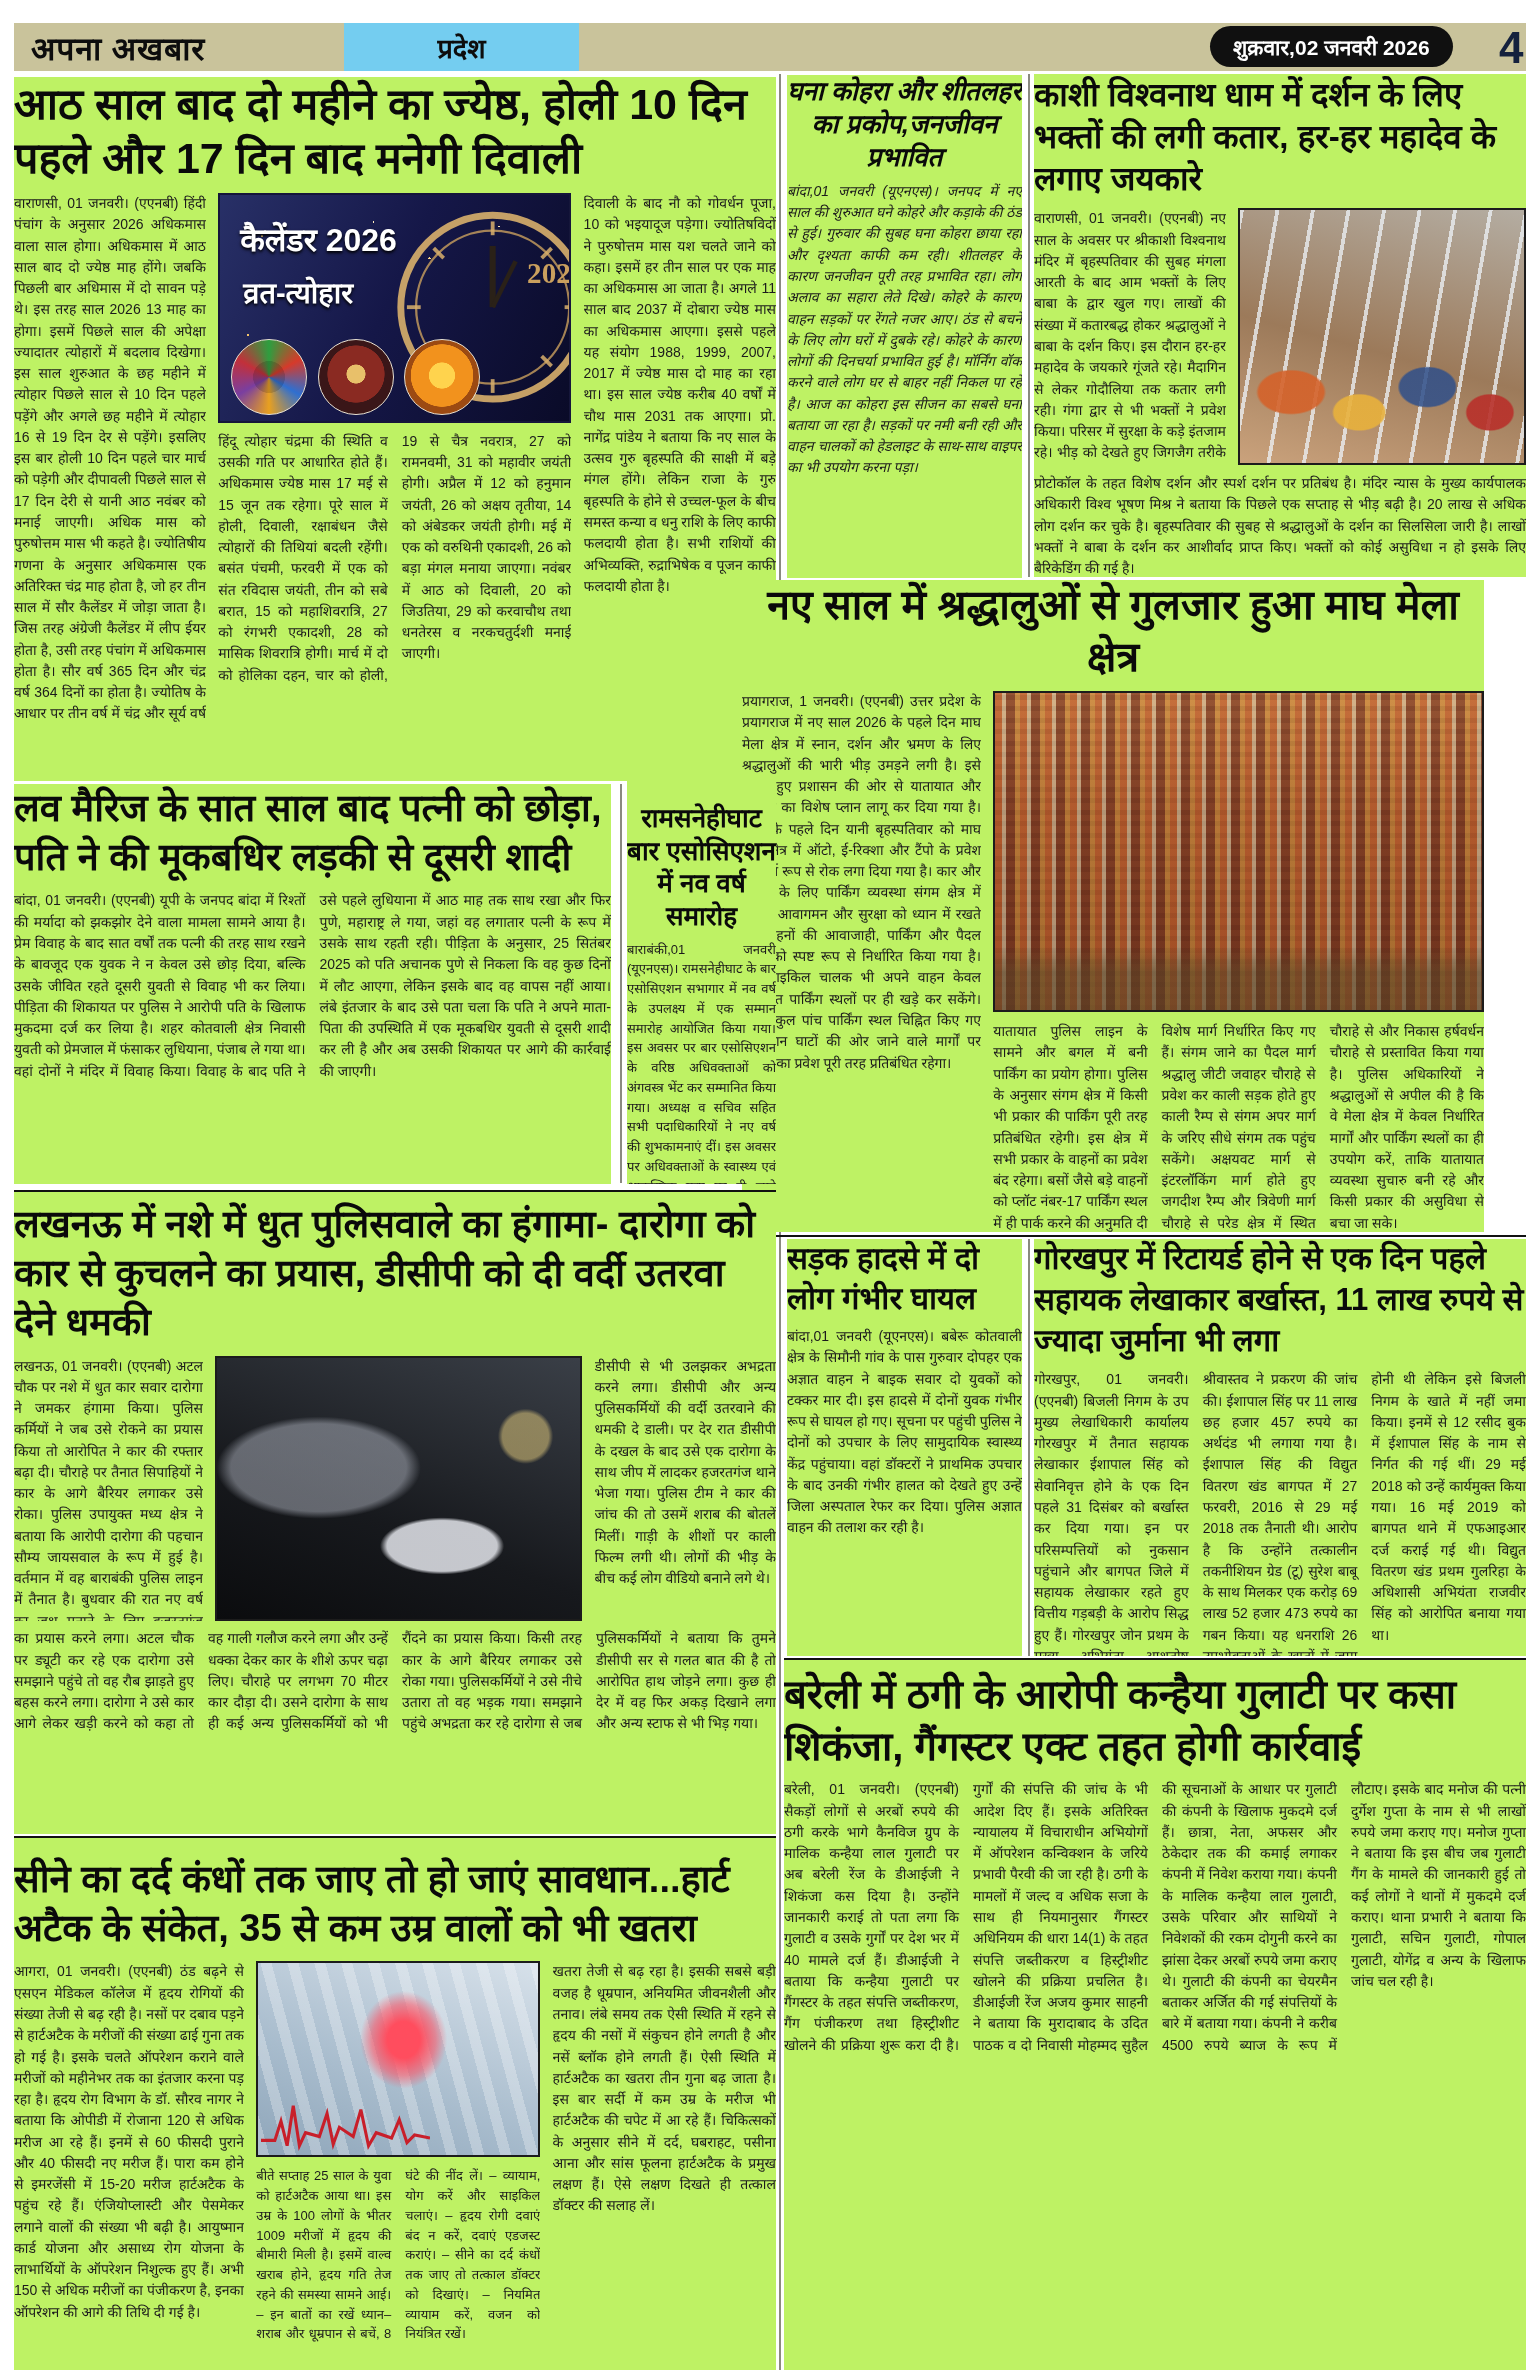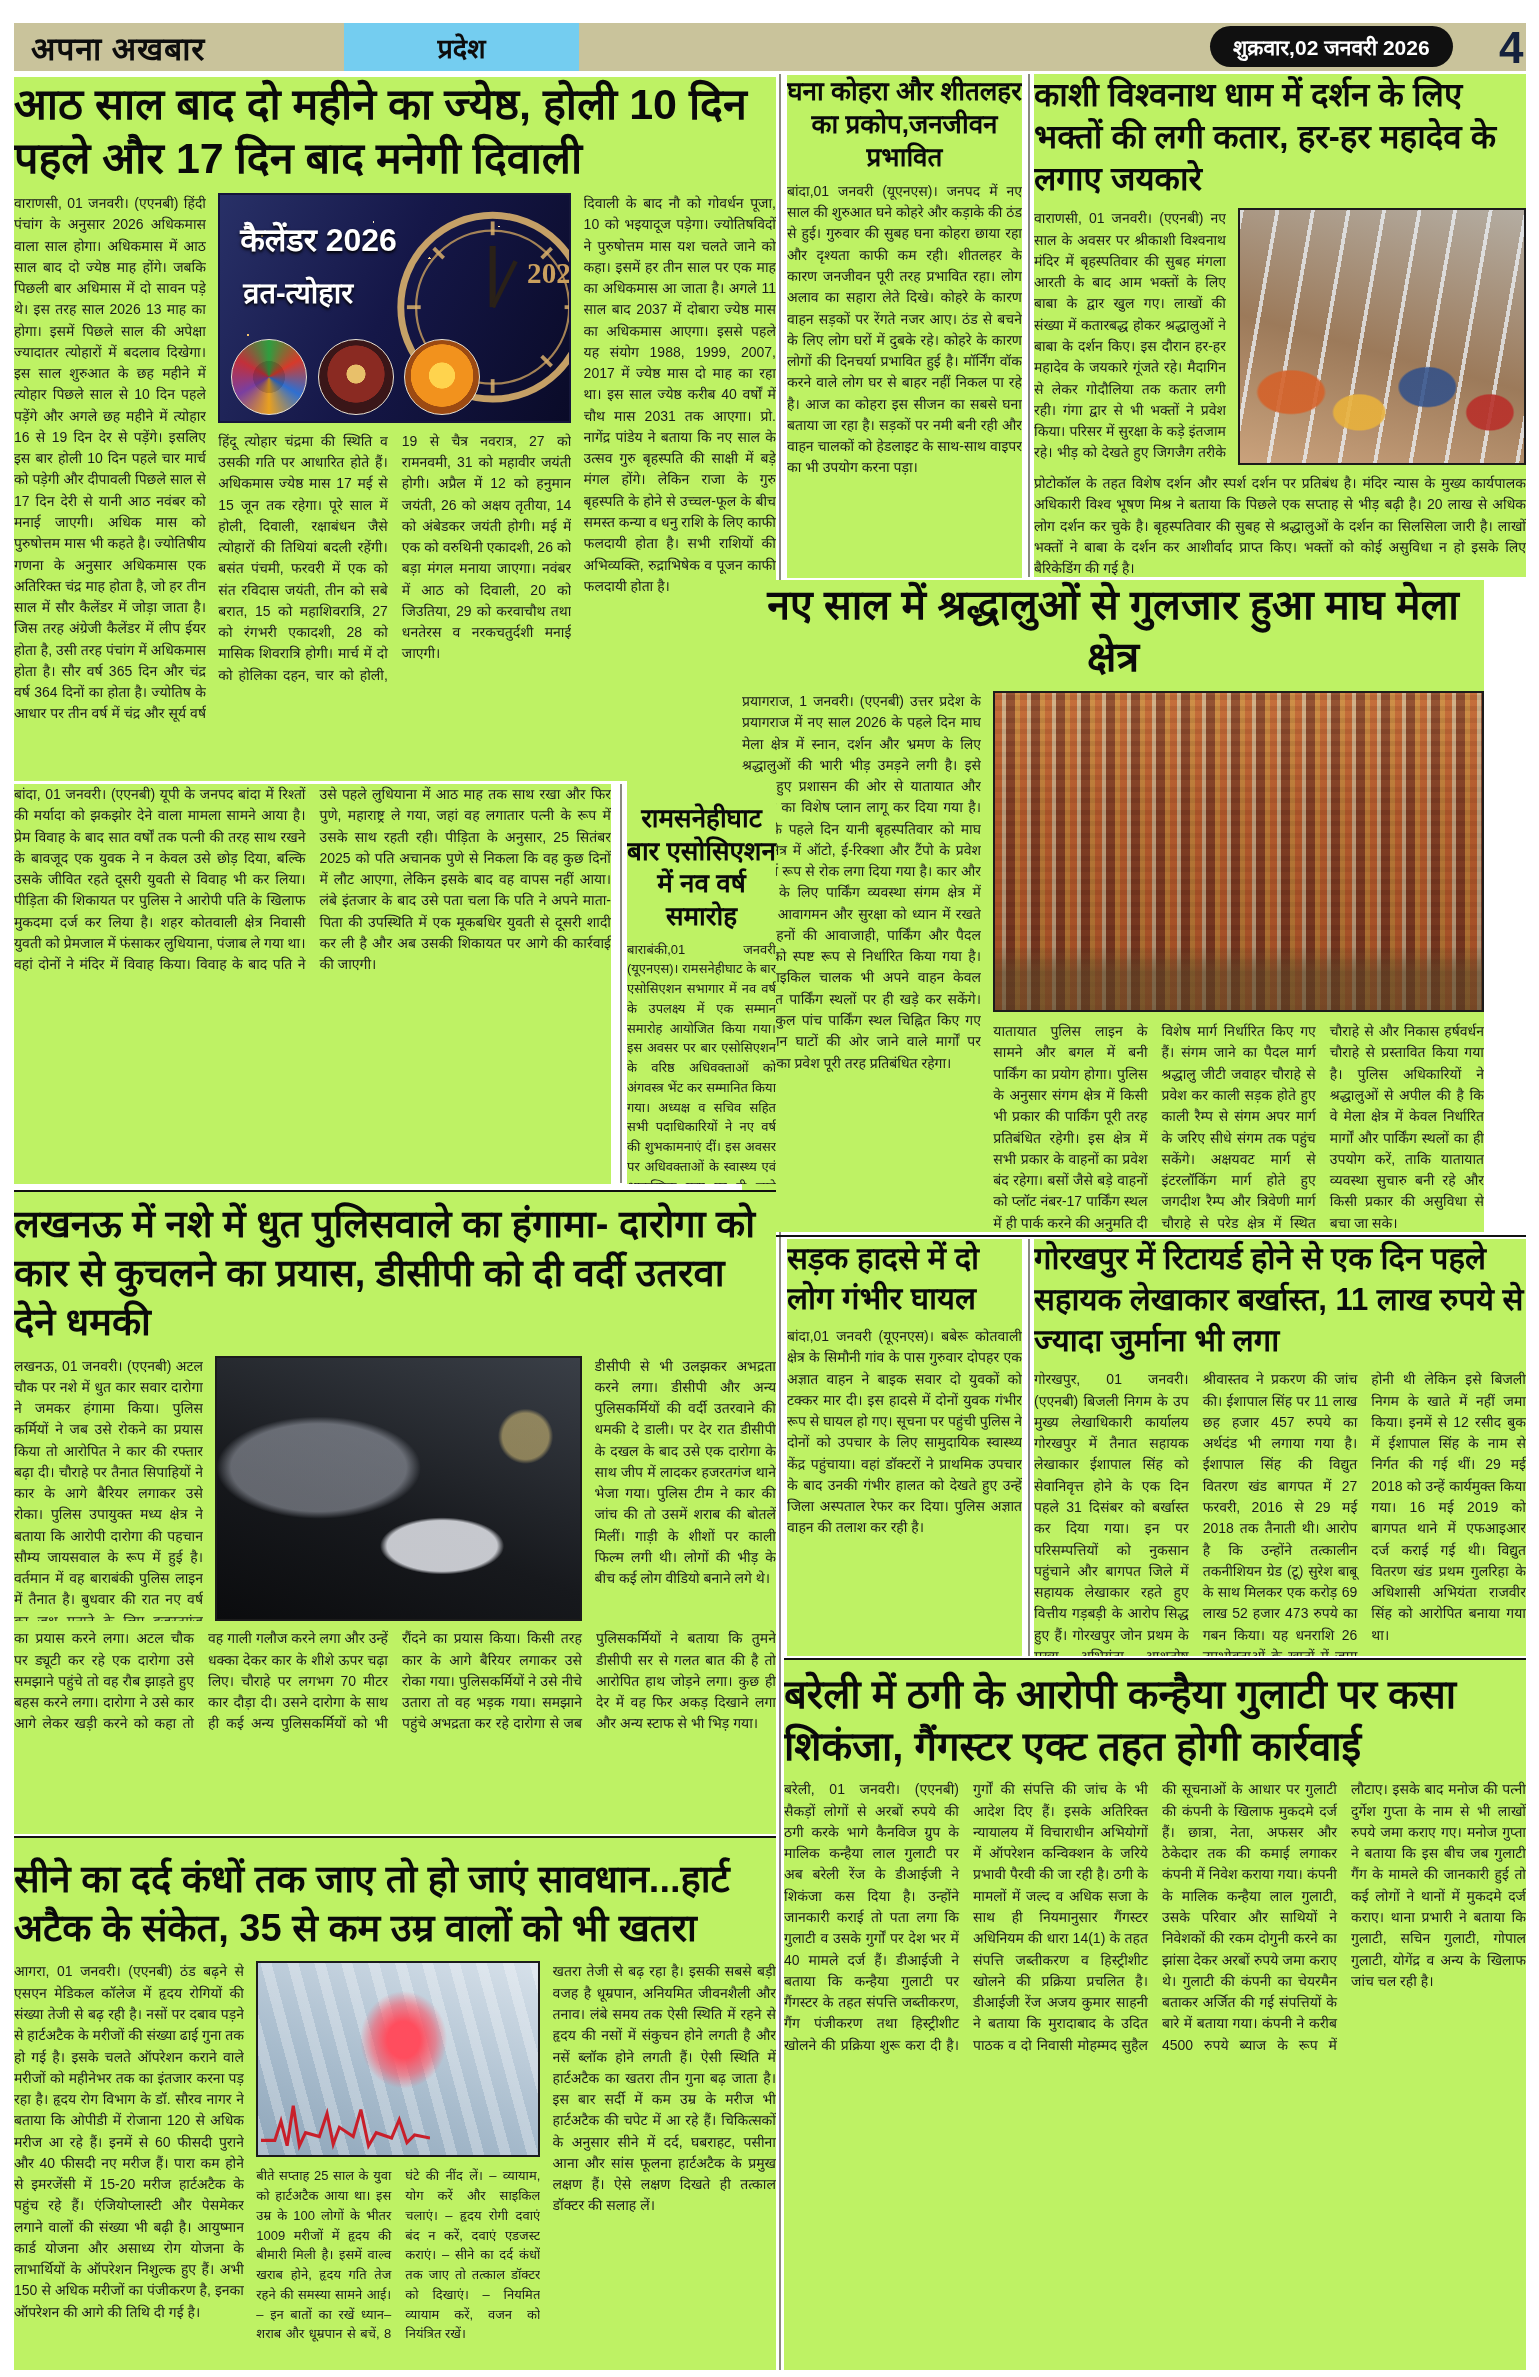--- a/index.html
+++ b/index.html
@@ -129,21 +129,21 @@
             <div class="cal-circle c-rakhi"></div>
             <div class="cal-circle c-diya"></div>
           </div>
         </div>
         <div class="bt cols2" style="flex:1;overflow:hidden;">हिंदू त्योहार चंद्रमा की स्थिति व उसकी गति पर आधारित होते हैं। अधिकमास ज्येष्ठ मास 17 मई से 15 जून तक रहेगा। पूरे साल में होली, दिवाली, रक्षाबंधन जैसे त्योहारों की तिथियां बदली रहेंगी। बसंत पंचमी, फरवरी में एक को संत रविदास जयंती, तीन को सबे बरात, 15 को महाशिवरात्रि, 27 को रंगभरी एकादशी, 28 को मासिक शिवरात्रि होगी। मार्च में दो को होलिका दहन, चार को होली, 19 से चैत्र नवरात्र, 27 को रामनवमी, 31 को महावीर जयंती होगी। अप्रैल में 12 को हनुमान जयंती, 26 को अक्षय तृतीया, 14 को अंबेडकर जयंती होगी। मई में एक को वरुथिनी एकादशी, 26 को बड़ा मंगल मनाया जाएगा। नवंबर में आठ को दिवाली, 20 को जिउतिया, 29 को करवाचौथ तथा धनतेरस व नरकचतुर्दशी मनाई जाएगी।</div>
       </div>
       <div class="bt" style="flex:1;overflow:hidden;">दिवाली के बाद नौ को गोवर्धन पूजा, 10 को भइयादूज पड़ेगा। ज्योतिषविदों ने पुरुषोत्तम मास यश चलते जाने को कहा। इसमें हर तीन साल पर एक माह का अधिकमास आ जाता है। अगले 11 साल बाद 2037 में दोबारा ज्येष्ठ मास का अधिकमास आएगा। इससे पहले यह संयोग 1988, 1999, 2007, 2017 में ज्येष्ठ मास दो माह का रहा था। इस साल ज्येष्ठ करीब 40 वर्षों में चौथ मास 2031 तक आएगा। प्रो. नागेंद्र पांडेय ने बताया कि नए साल के उत्सव गुरु बृहस्पति की साक्षी में बड़े मंगल होंगे। लेकिन राजा के गुरु बृहस्पति के होने से उच्चल-फूल के बीच समस्त कन्या व धनु राशि के लिए काफी फलदायी होता है। सभी राशियों की अभिव्यक्ति, रुद्राभिषेक व पूजन काफी फलदायी होता है।</div>
     </div>
   </div>
 
-  <div class="article" style="left:787px;top:75px;width:235px;height:503px;">
+  <div class="article" style="left:787px;top:75px;width:235px;height:503px;font-style:italic;">
     <h2 class="hl hl-sm center">घना कोहरा और शीतलहर का प्रकोप,जनजीवन प्रभावित</h2>
     <div class="bt" style="height:414px;overflow:hidden;">बांदा,01 जनवरी (यूएनएस)। जनपद में नए साल की शुरुआत घने कोहरे और कड़ाके की ठंड से हुई। गुरुवार की सुबह घना कोहरा छाया रहा और दृश्यता काफी कम रही। शीतलहर के कारण जनजीवन पूरी तरह प्रभावित रहा। लोग अलाव का सहारा लेते दिखे। कोहरे के कारण वाहन सड़कों पर रेंगते नजर आए। ठंड से बचने के लिए लोग घरों में दुबके रहे। कोहरे के कारण लोगों की दिनचर्या प्रभावित हुई है। मॉर्निंग वॉक करने वाले लोग घर से बाहर नहीं निकल पा रहे है। आज का कोहरा इस सीजन का सबसे घना बताया जा रहा है। सड़कों पर नमी बनी रही और वाहन चालकों को हेडलाइट के साथ-साथ वाइपर का भी उपयोग करना पड़ा।</div>
   </div>
 
   <div class="article" style="left:1034px;top:74px;width:492px;height:503px;">
     <h2 class="hl" style="font-size:33px;line-height:1.28;">काशी विश्वनाथ धाम में दर्शन के लिए भक्तों की लगी कतार, हर-हर महादेव के लगाए जयकारे</h2>
     <div class="row" style="height:257px;margin-bottom:7.7px;">
       <div class="bt" style="width:192px;overflow:hidden;">वाराणसी, 01 जनवरी। (एएनबी) नए साल के अवसर पर श्रीकाशी विश्वनाथ मंदिर में बृहस्पतिवार की सुबह मंगला आरती के बाद आम भक्तों के लिए बाबा के द्वार खुल गए। लाखों की संख्या में कतारबद्ध होकर श्रद्धालुओं ने बाबा के दर्शन किए। इस दौरान हर-हर महादेव के जयकारे गूंजते रहे। मैदागिन से लेकर गोदौलिया तक कतार लगी रही। गंगा द्वार से भी भक्तों ने प्रवेश किया। परिसर में सुरक्षा के कड़े इंतजाम रहे। भीड़ को देखते हुए जिगजैग तरीके से दर्शन कराए गए। मंदिर प्रशासन की ओर से लागू</div>
       <div class="photo" style="flex:1;">
         <div class="p-temple"></div>
@@ -159,20 +159,21 @@
       <div style="flex:1;display:flex;flex-direction:column;gap:9.2px;">
         <div class="photo" style="height:321px;">
           <div class="p-magh"></div>
         </div>
         <div class="bt cols3" style="flex:1;overflow:hidden;">यातायात पुलिस लाइन के सामने और बगल में बनी पार्किंग का प्रयोग होगा। पुलिस के अनुसार संगम क्षेत्र में किसी भी प्रकार की पार्किंग पूरी तरह प्रतिबंधित रहेगी। इस क्षेत्र में सभी प्रकार के वाहनों का प्रवेश बंद रहेगा। बसों जैसे बड़े वाहनों को प्लॉट नंबर-17 पार्किंग स्थल में ही पार्क करने की अनुमति दी जाएगी। संगम आने-जाने वाले पैदल श्रद्धालुओं के लिए भी विशेष मार्ग निर्धारित किए गए हैं। संगम जाने का पैदल मार्ग श्रद्धालु जीटी जवाहर चौराहे से प्रवेश कर काली सड़क होते हुए काली रैम्प से संगम अपर मार्ग के जरिए सीधे संगम तक पहुंच सकेंगे। अक्षयवट मार्ग से इंटरलॉकिंग मार्ग होते हुए जगदीश रैम्प और त्रिवेणी मार्ग चौराहे से परेड क्षेत्र में स्थित पार्किंग स्थलों तक लौट सकेंगे। मेला क्षेत्र में प्रवेश जीटी जवाहर चौराहे से और निकास हर्षवर्धन चौराहे से प्रस्तावित किया गया है। पुलिस अधिकारियों ने श्रद्धालुओं से अपील की है कि वे मेला क्षेत्र में केवल निर्धारित मार्गों और पार्किंग स्थलों का ही उपयोग करें, ताकि यातायात व्यवस्था सुचारु बनी रहे और किसी प्रकार की असुविधा से बचा जा सके।</div>
       </div>
     </div>
   </div>
 
   <div class="article" style="left:14px;top:784px;width:597px;height:400px;">
+    <h2 class="hl hl-lg">लव मैरिज के सात साल बाद पत्नी को छोड़ा, पति ने की मूकबधिर लड़की से दूसरी शादी</h2>
     <div class="bt cols2" style="height:268px;overflow:hidden;">बांदा, 01 जनवरी। (एएनबी) यूपी के जनपद बांदा में रिश्तों की मर्यादा को झकझोर देने वाला मामला सामने आया है। प्रेम विवाह के बाद सात वर्षों तक पत्नी की तरह साथ रखने के बावजूद एक युवक ने न केवल उसे छोड़ दिया, बल्कि उसके जीवित रहते दूसरी युवती से विवाह भी कर लिया। पीड़िता की शिकायत पर पुलिस ने आरोपी पति के खिलाफ मुकदमा दर्ज कर लिया है। शहर कोतवाली क्षेत्र निवासी युवती को प्रेमजाल में फंसाकर लुधियाना, पंजाब ले गया था। वहां दोनों ने मंदिर में विवाह किया। विवाह के बाद पति ने उसे पहले लुधियाना में आठ माह तक साथ रखा और फिर पुणे, महाराष्ट्र ले गया, जहां वह लगातार पत्नी के रूप में उसके साथ रहती रही। पीड़िता के अनुसार, 25 सितंबर 2025 को पति अचानक पुणे से निकला कि वह कुछ दिनों में लौट आएगा, लेकिन इसके बाद वह वापस नहीं आया। लंबे इंतजार के बाद उसे पता चला कि पति ने अपने माता-पिता की उपस्थिति में एक मूकबधिर युवती से दूसरी शादी कर ली है और अब उसकी शिकायत पर आगे की कार्रवाई की जाएगी।</div>
   </div>
 
   <div class="article" style="left:627px;top:778px;width:149px;height:406px;">
     <h3 class="hl hl-xs center">रामसनेहीघाट बार एसोसिएशन में नव वर्ष समारोह</h3>
     <div class="bt" style="font-size:13px;height:322px;overflow:hidden;">बाराबंकी,01 जनवरी (यूएनएस)। रामसनेहीघाट के बार एसोसिएशन सभागार में नव वर्ष के उपलक्ष्य में एक सम्मान समारोह आयोजित किया गया। इस अवसर पर बार एसोसिएशन के वरिष्ठ अधिवक्ताओं को अंगवस्त्र भेंट कर सम्मानित किया गया। अध्यक्ष व सचिव सहित सभी पदाधिकारियों ने नए वर्ष की शुभकामनाएं दीं। इस अवसर पर अधिवक्ताओं के स्वास्थ्य एवं आकस्मिक मृत्यु पर दी जाने वाली सहायता राशि में वृद्धि के प्रस्ताव पर भी चर्चा हुई। इस अवसर पर निर्वाचन अधिकारी विरेंद्र प्रताप शंकर को अंगवस्त्र व स्मृति चिह्न देकर सम्मानित किया गया। आयोजन में सैकड़ों अधिवक्ता आजीवन मिलते रहे।</div>
   </div>
 
   <div class="article" style="left:14px;top:1190px;width:762px;height:644px;border-top:2.3px solid #111;padding-top:7.7px;box-sizing:border-box;">
     <h2 class="hl hl-lg" style="font-size:38px;">लखनऊ में नशे में धुत पुलिसवाले का हंगामा- दारोगा को कार से कुचलने का प्रयास, डीसीपी को दी वर्दी उतरवा देने धमकी</h2>

